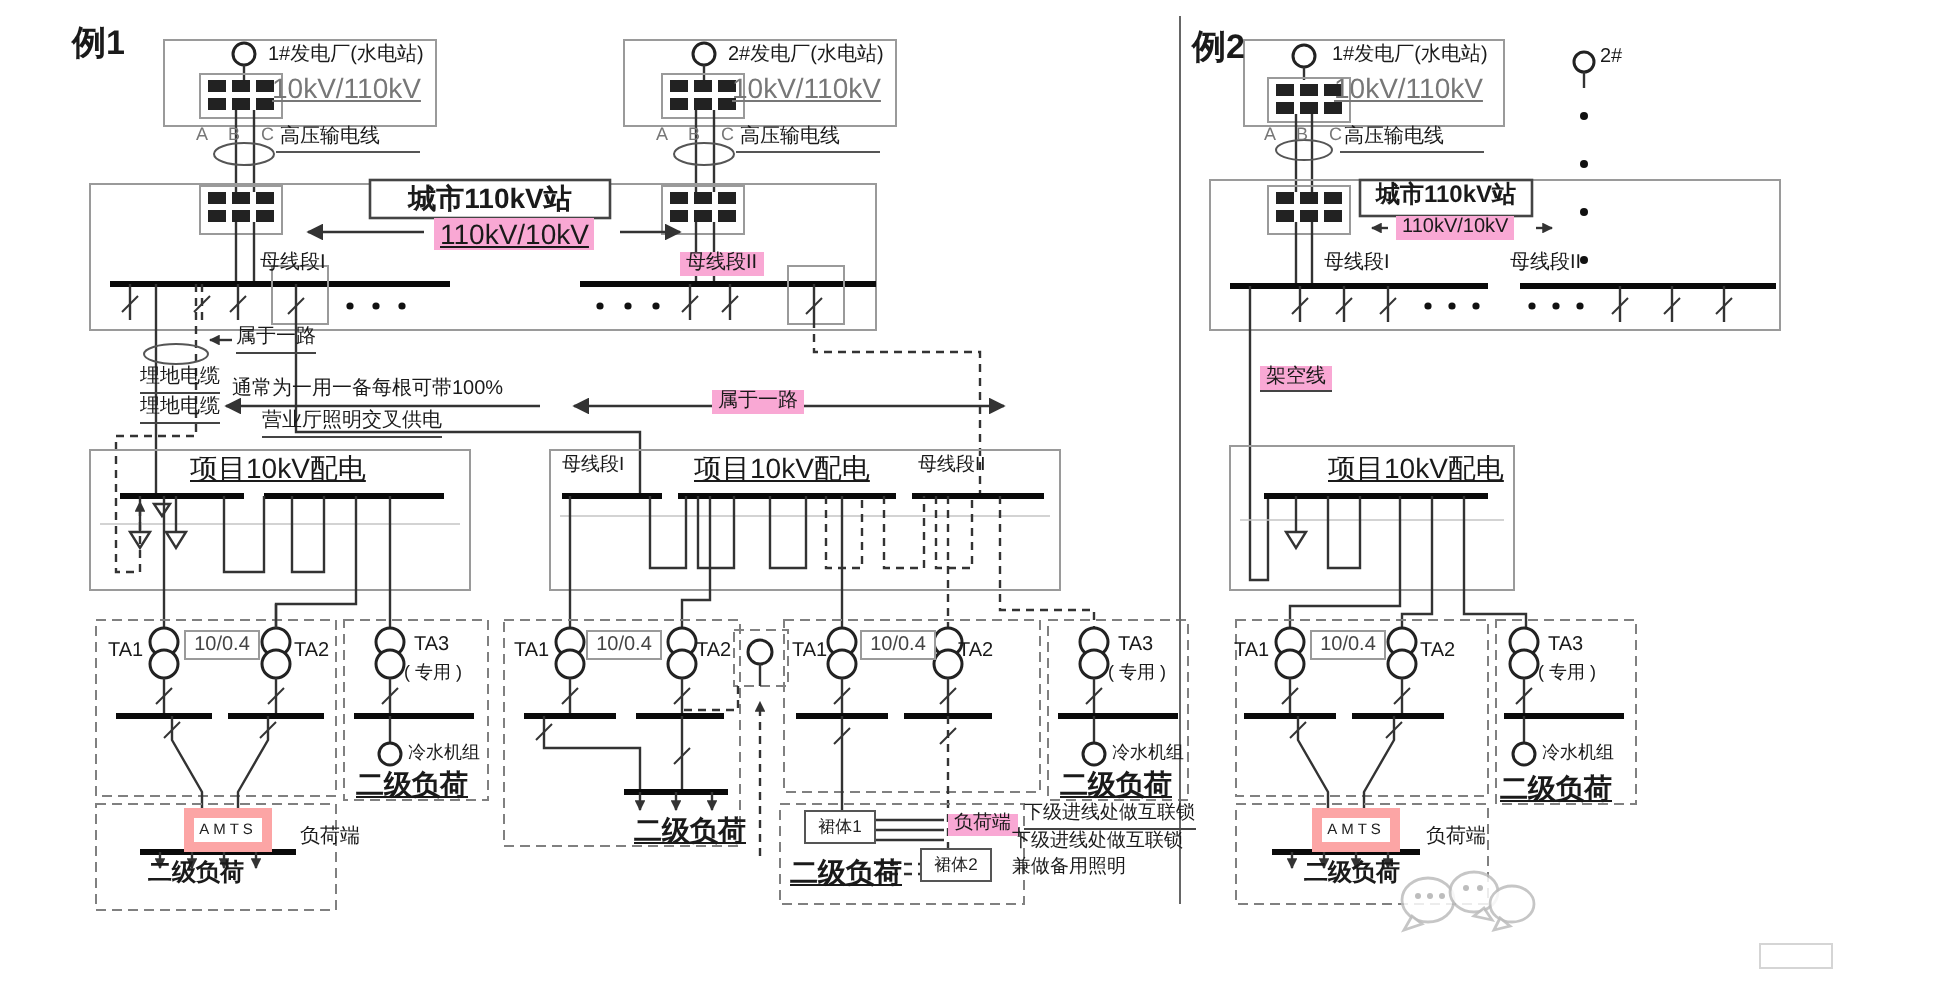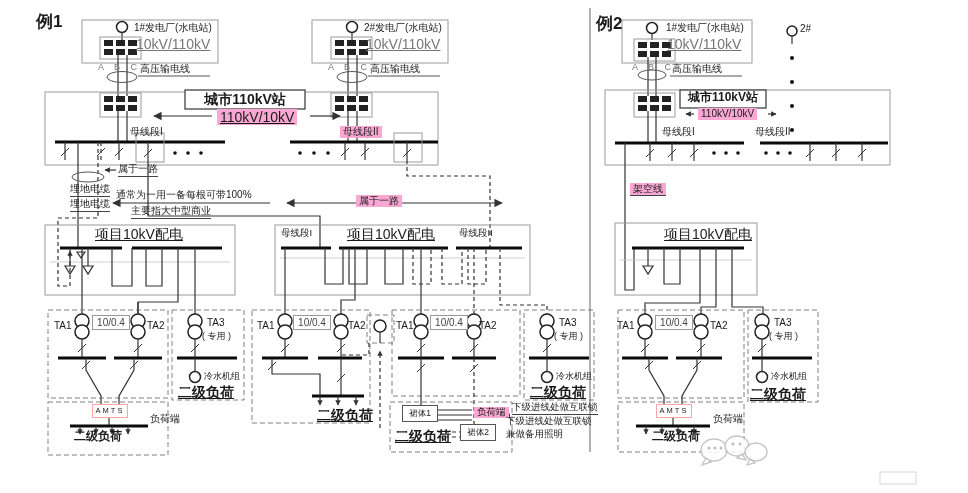--- a/index.html
+++ b/index.html
@@ -12,21 +12,21 @@
   .b{font-weight:bold;}
   .gray{color:#777;}
   .u{border-bottom:1px solid #444;padding-bottom:1px;}
   .bgw{background:#f9a8d4;padding:0 3px;}
   .ls{letter-spacing:4px;}
   .ratiobox{position:absolute;border:1px solid #9a9a9a;background:#fff;color:#444;
             font-size:10px;text-align:center;line-height:13px;width:36px;height:13px;}
   .titlebox{position:absolute;text-align:center;}
   .smallbox{position:absolute;border:1px solid #555;background:#fff;color:#222;
             font-size:8.5px;text-align:center;line-height:15px;width:34px;height:15px;}
-  .amtsbox{position:absolute;border:1px solid #fca5a5;background:#fff;color:#222;
+  .amtsbox{position:absolute;border:5px solid #fca5a5;background:#fff;color:#222;
            font-size:7.5px;letter-spacing:2px;text-align:center;line-height:12px;width:34px;height:12px;}
   .wm{position:absolute;font-size:26px;letter-spacing:3px;font-weight:bold;color:#e9e9e9;
       -webkit-text-stroke:1px #aaaaaa;text-shadow:1px 1px 0 #cfcfcf;}
 </style>
 </head>
 <body>
 
 <div id="stage">
 
 <svg width="968" height="493" viewBox="0 0 968 493">
@@ -431,21 +431,21 @@
 <div class="lbl f9 ls gray" style="left:328px;top:62px;">A B C</div>
 <div class="lbl" style="left:370px;top:63px;">高压输电线</div>
 <div class="lbl f14 b titlebox" style="left:185px;top:91px;width:120px;">城市110kV站</div>
 <div class="lbl f11 bgw" style="left:217px;top:109px;">110kV/10kV</div>
 <div class="lbl" style="left:130px;top:126px;">母线段I</div>
 <div class="lbl bgw" style="left:340px;top:126px;">母线段II</div>
 <div class="lbl u" style="left:118px;top:163px;">属于一路</div>
 <div class="lbl u" style="left:70px;top:183px;">埋地电缆</div>
 <div class="lbl u" style="left:70px;top:198px;">埋地电缆</div>
 <div class="lbl" style="left:116px;top:189px;">通常为一用一备每根可带100%</div>
-<div class="lbl u" style="left:131px;top:205px;">主要指大中型商业</div>
+<div class="lbl u" style="left:131px;top:205px;">营业厅照明交叉供电</div>
 <div class="lbl bgw" style="left:356px;top:195px;">属于一路</div>
 <div class="lbl f11" style="left:95px;top:226px;">项目10kV配电</div>
 <div class="lbl f95" style="left:281px;top:228px;">母线段I</div>
 <div class="lbl f11" style="left:347px;top:226px;">项目10kV配电</div>
 <div class="lbl f95" style="left:459px;top:228px;">母线段II</div>
 
 <div class="lbl" style="left:54px;top:320px;">TA1</div>
 <div class="ratiobox" style="left:92px;top:315px;">10/0.4</div>
 <div class="lbl" style="left:147px;top:320px;">TA2</div>
 <div class="lbl" style="left:207px;top:317px;">TA3</div>

